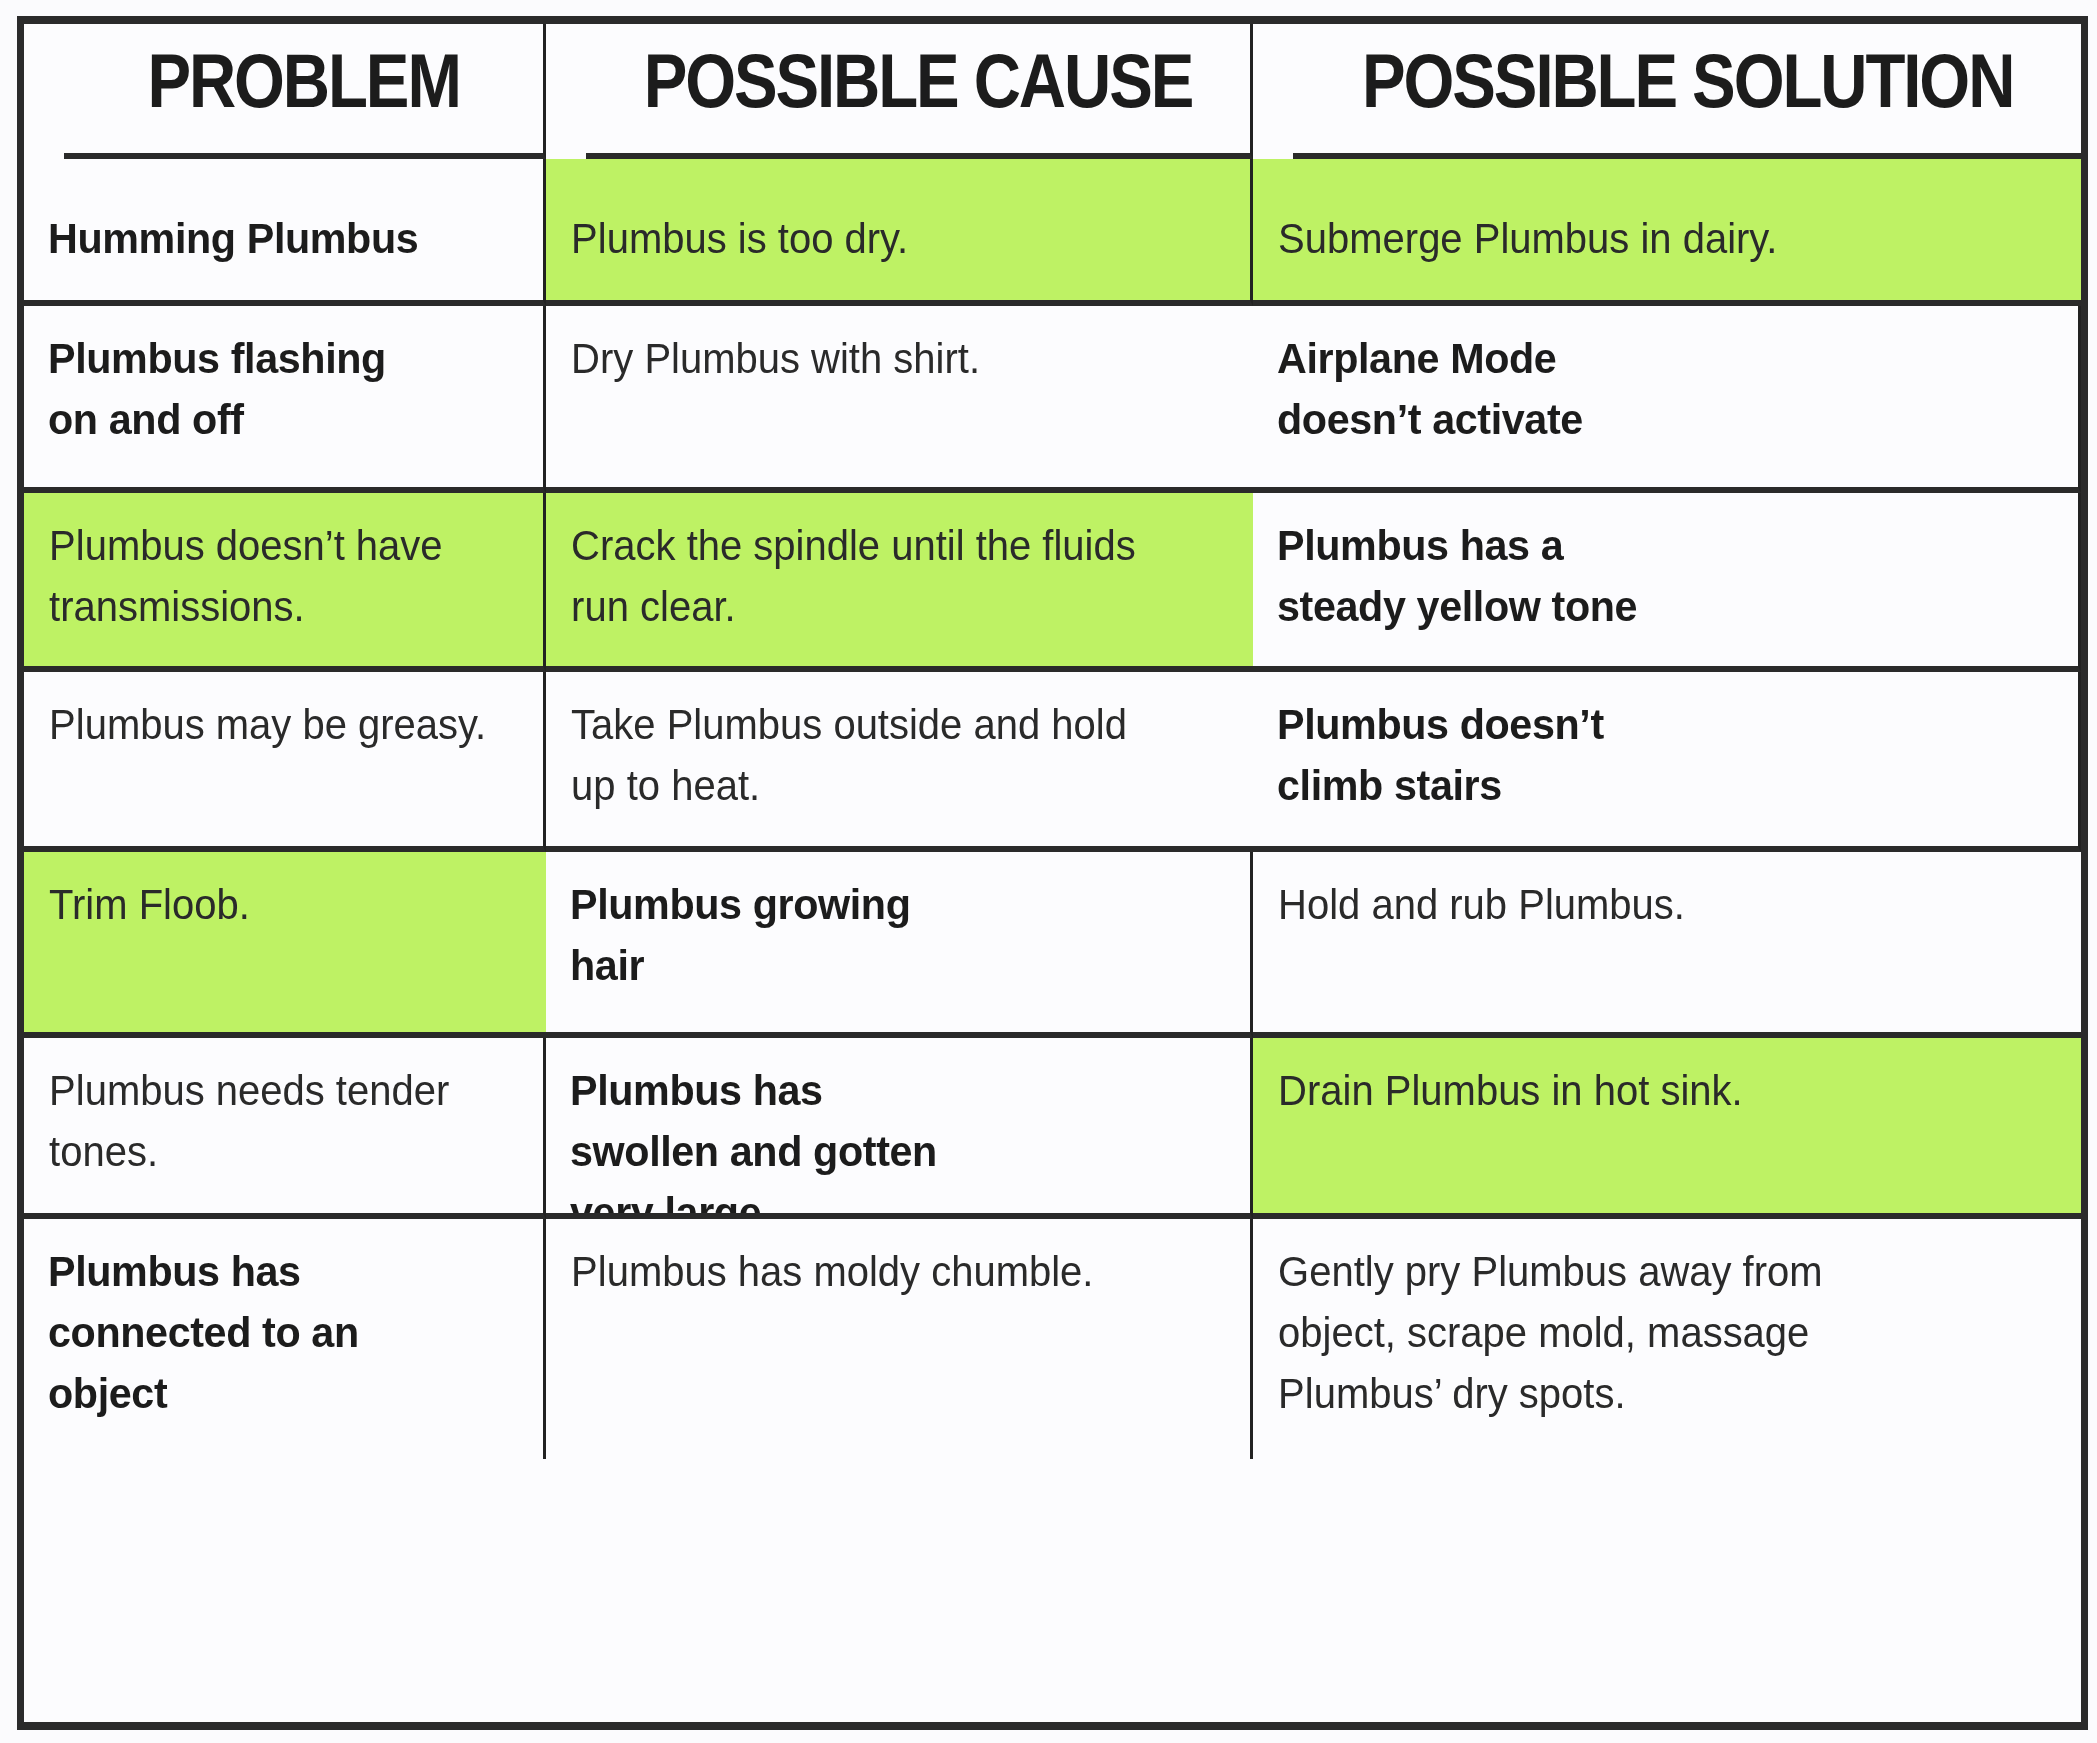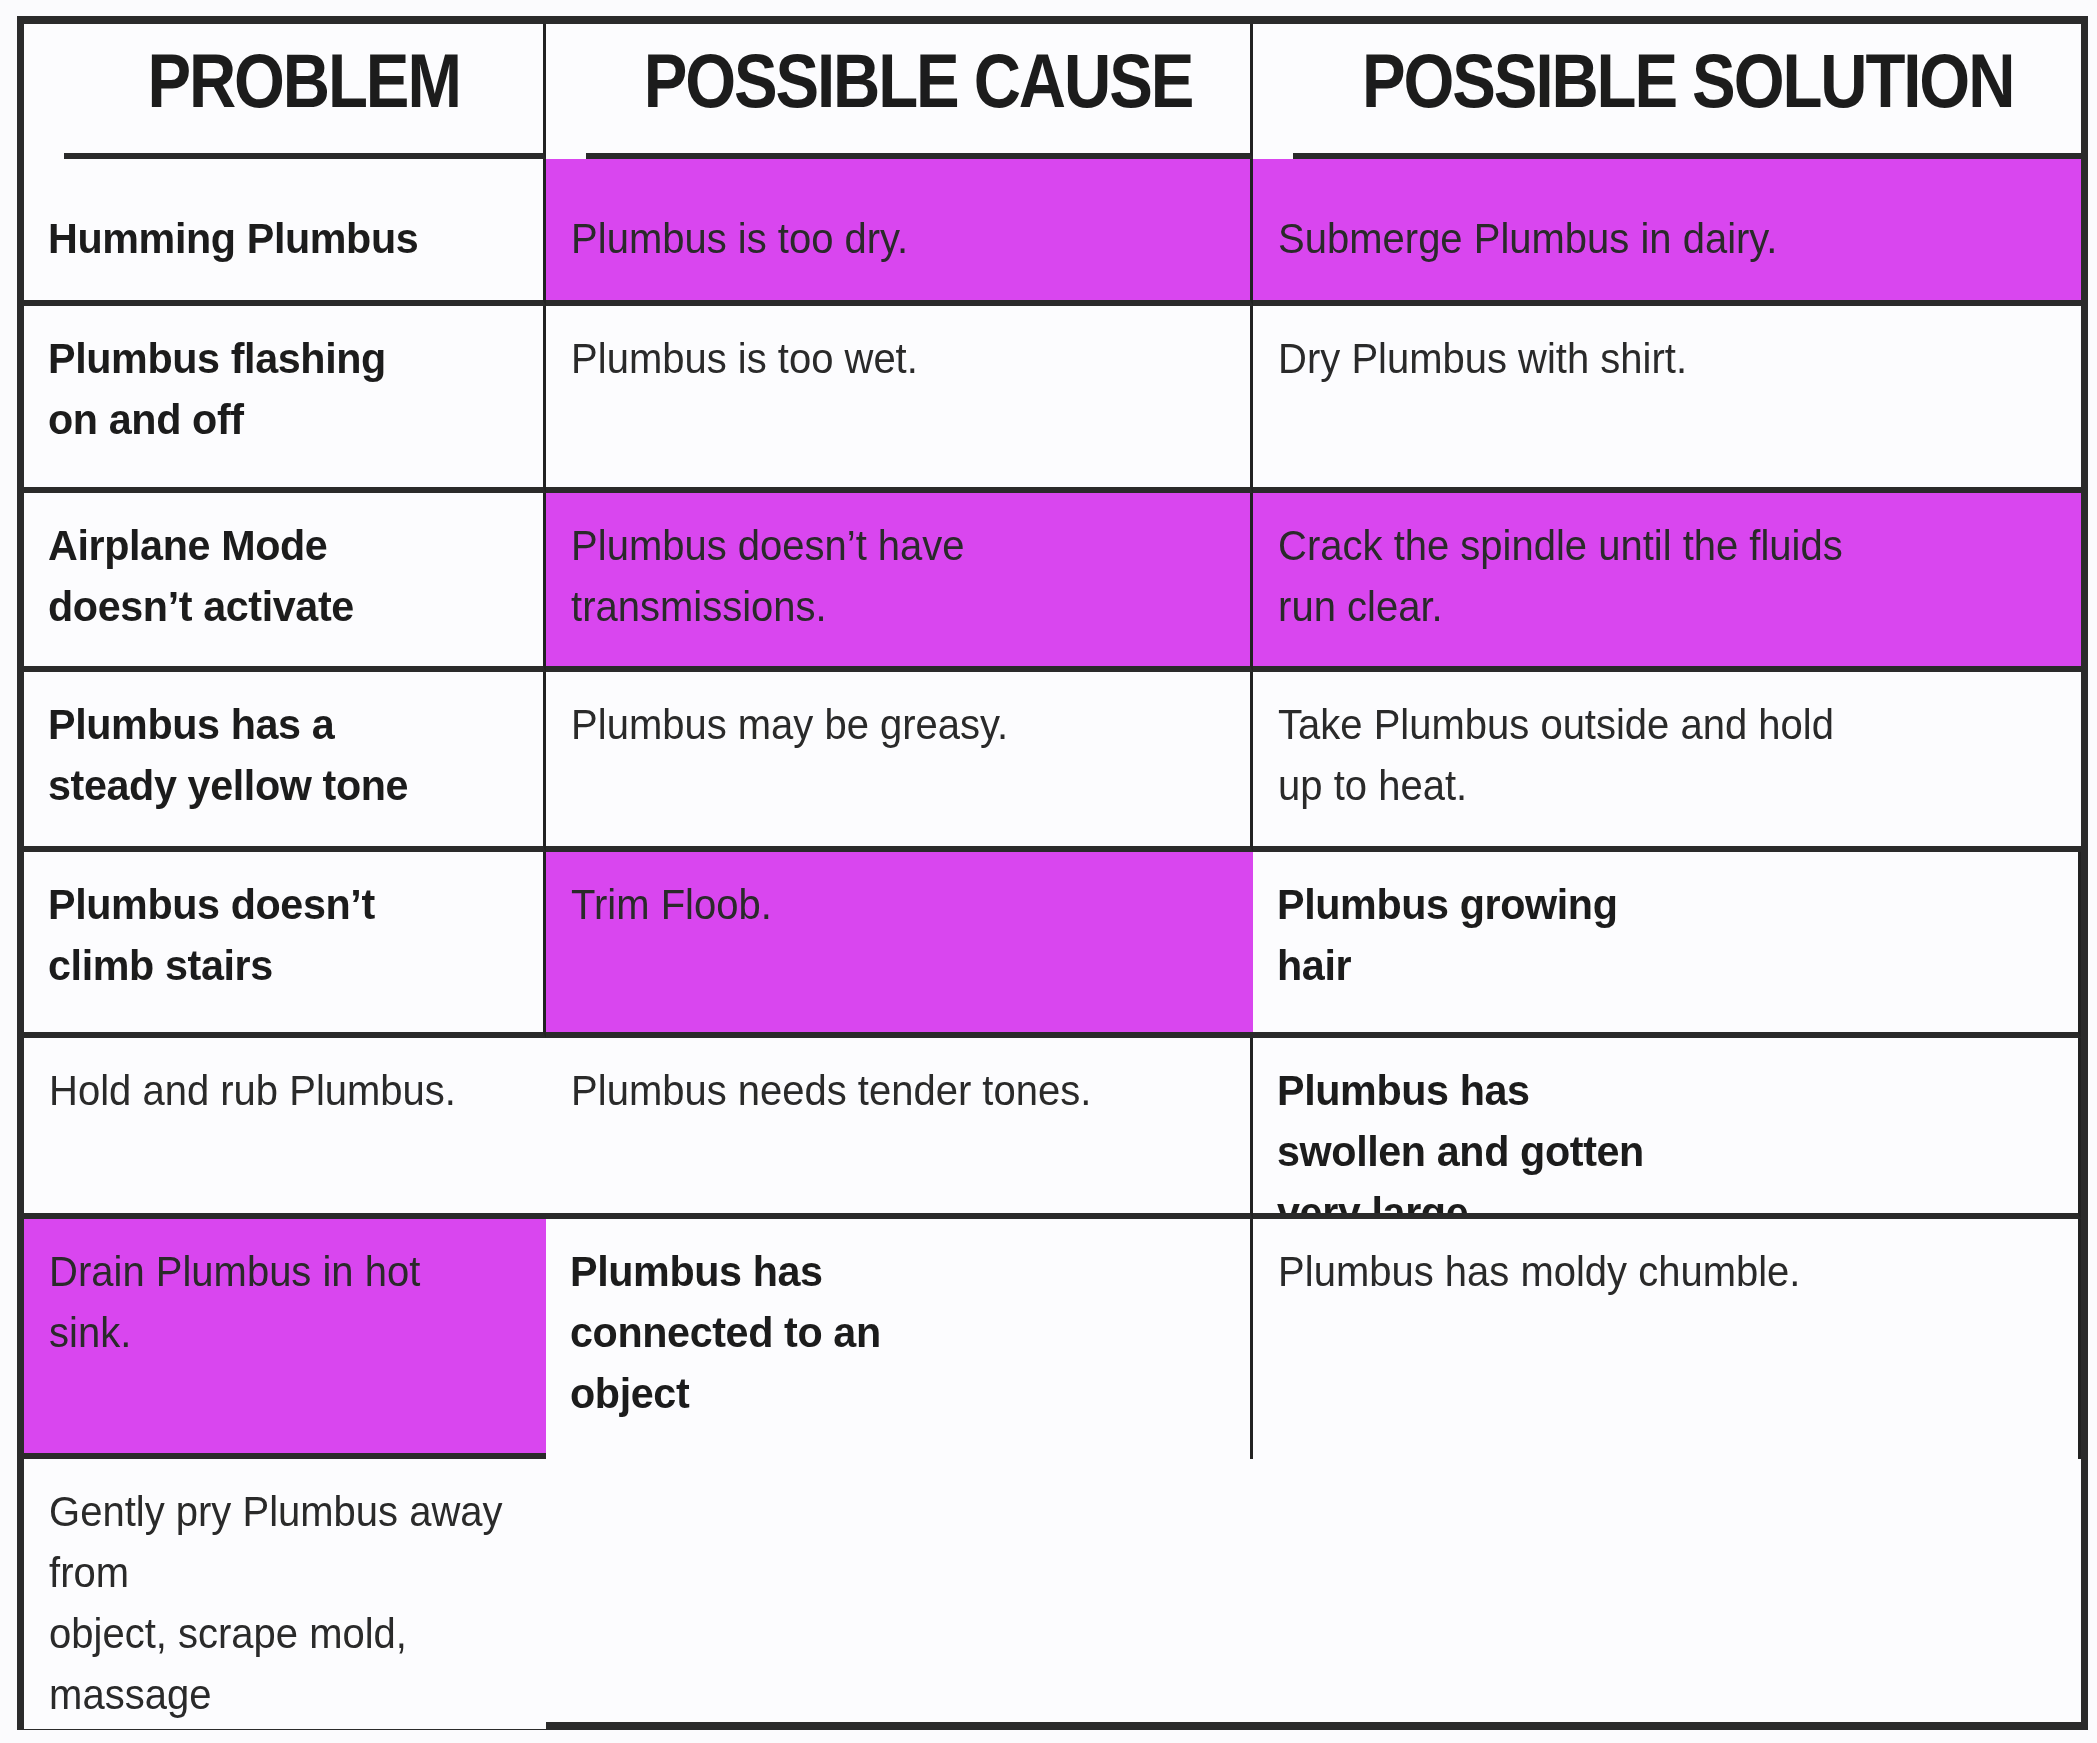--- a/index.html
+++ b/index.html
@@ -35,21 +35,21 @@
   }
   .cell {
     box-sizing: border-box;
     border-right: 3.2px solid #222;
     border-bottom: 6.3px solid #2a2a2a;
     position: relative;
     overflow: hidden;
   }
   .cell.last-col { border-right: none; }
   .cell.last-row { border-bottom: none; }
-  .shaded { background: #d946ef; }
+  .shaded { background: #bef264; }
   .plain { background: #fcfcfe; }
 
   .header-cell {
     display: flex;
     align-items: center;
     justify-content: center;
     padding-bottom: 17px;
     margin-left: 40px;
   }
   .header-text {
@@ -108,23 +108,20 @@
     <div class="cell shaded row-1">
       <div class="body-text">Plumbus is too dry.</div>
     </div>
     <div class="cell shaded last-col row-1">
       <div class="body-text">Submerge Plumbus in dairy.</div>
     </div>
 
     <div class="cell plain">
       <div class="problem-text" style="white-space:pre-line">Plumbus flashing
 on and off</div>
-    </div>
-    <div class="cell plain">
-      <div class="body-text">Plumbus is too wet.</div>
     </div>
     <div class="cell plain last-col">
       <div class="body-text">Dry Plumbus with shirt.</div>
     </div>
 
     <div class="cell plain">
       <div class="problem-text" style="white-space:pre-line">Airplane Mode
 doesn’t activate</div>
     </div>
     <div class="cell shaded">

